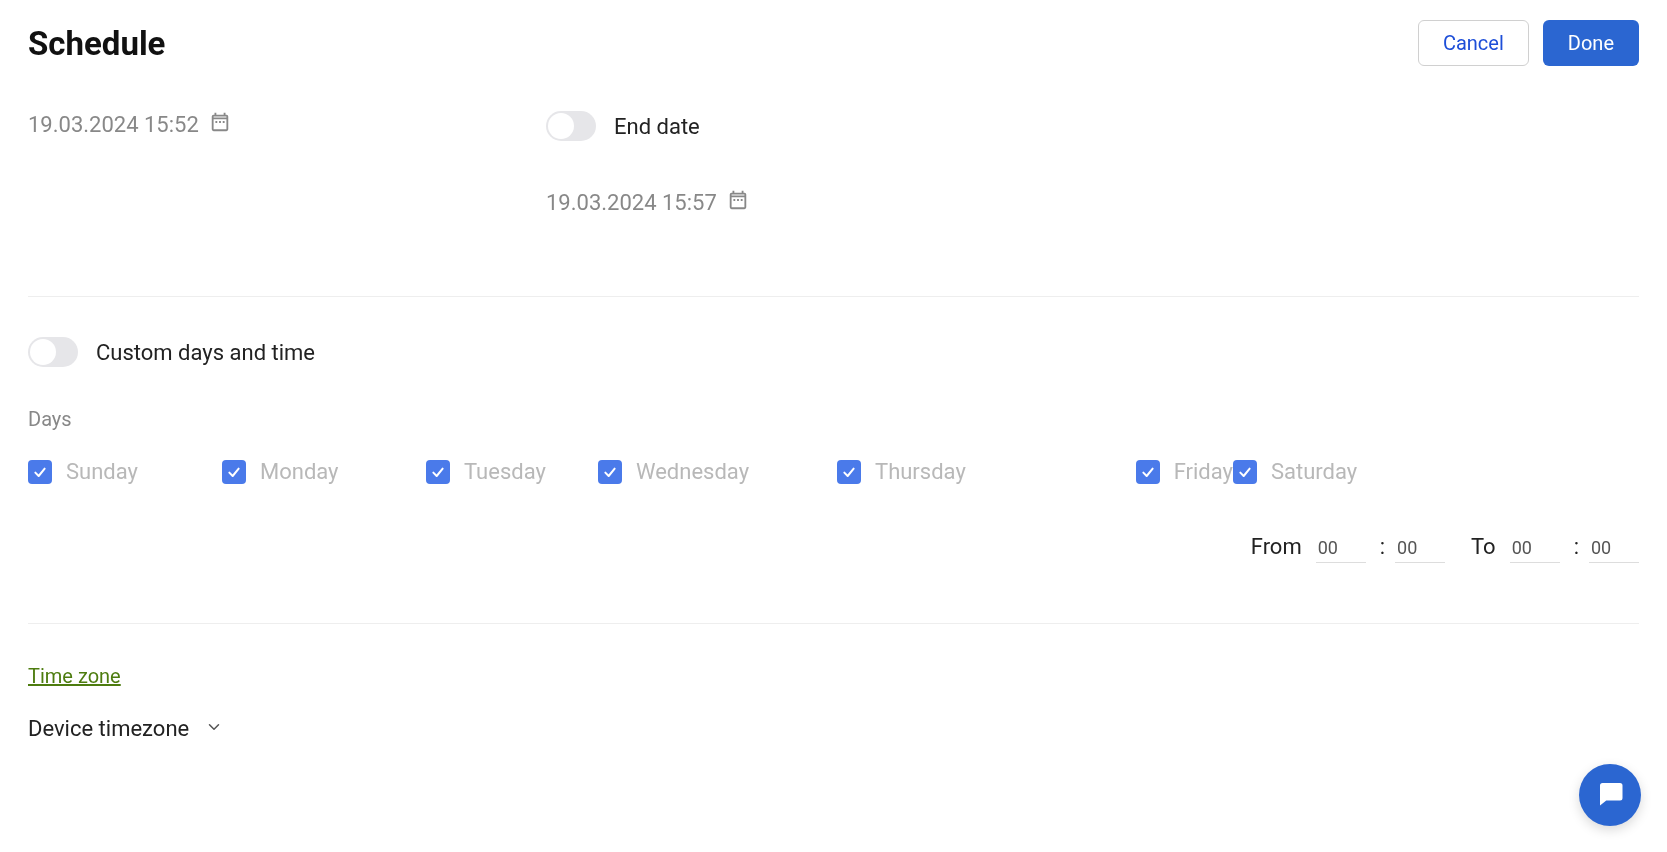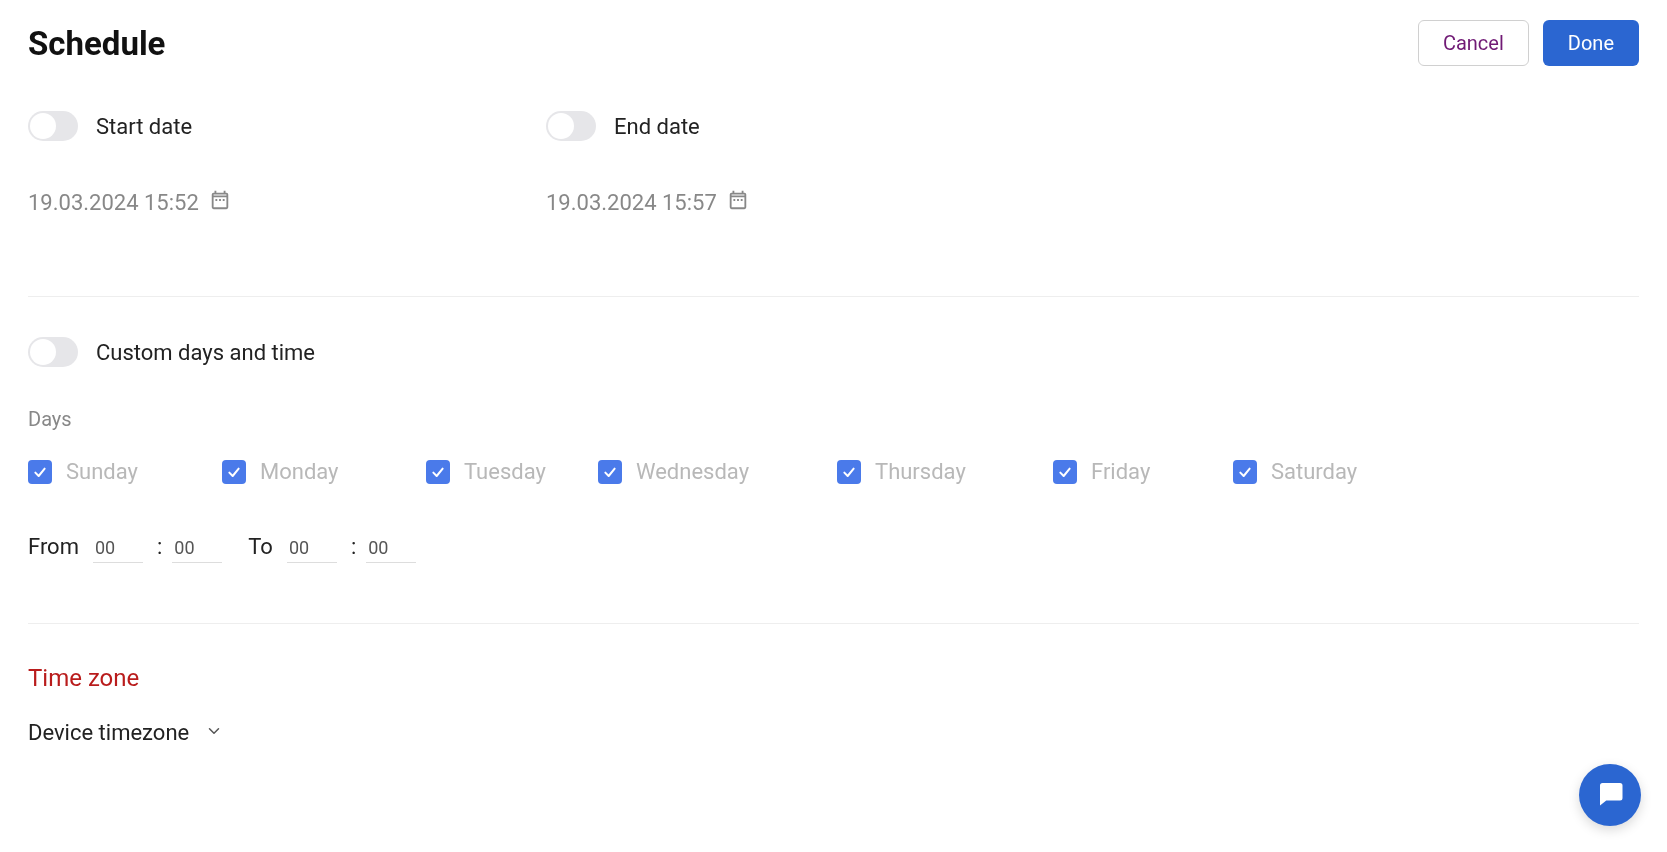--- a/index.html
+++ b/index.html
@@ -32,21 +32,21 @@
     .btn {
       font-size: 20px;
       padding: 10px 24px;
       border-radius: 6px;
       cursor: pointer;
       border: 1px solid transparent;
     }
     .btn-cancel {
       background: #fff;
       border: 1px solid #d0d0d0;
-      color: #701a75;
+      color: #1d4ed8;
     }
     .btn-done {
       background: #2b66d1;
       color: #fff;
     }
     .date-row {
       display: flex;
       gap: 0;
       margin-bottom: 80px;
     }
@@ -115,21 +115,21 @@
     .day-item {
       display: flex;
       align-items: center;
       gap: 14px;
     }
     .day-item.c0 { width: 194px; }
     .day-item.c1 { width: 204px; align-items: center; }
     .day-item.c2 { width: 172px; }
     .day-item.c3 { width: 239px; }
     .day-item.c4 { width: 216px; }
-    .day-item.c5 { width: 180px; }
+    .day-item.c5 { width: 180px; justify-content: flex-end; }
     .day-item.c6 { width: 180px; }
     .checkbox {
       width: 24px;
       height: 24px;
       background: #4a7aea;
       border-radius: 4px;
       display: flex;
       align-items: center;
       justify-content: center;
       flex-shrink: 0;
@@ -147,20 +147,21 @@
       font-size: 22px;
       color: #b8b8b8;
     }
     .time-row {
       display: flex;
       align-items: baseline;
       gap: 8px;
       font-size: 22px;
       color: #222;
       margin-bottom: 60px;
+      justify-content: flex-end;
     }
     .time-prefix {
       margin-right: 6px;
     }
     .time-to {
       margin-left: 18px;
       margin-right: 6px;
     }
     .time-input {
       font-size: 18px;
@@ -170,23 +171,24 @@
       text-align: left;
       padding: 2px 2px 4px 2px;
       color: #555;
       background: transparent;
     }
     .colon {
       color: #222;
       padding: 0 2px 0 6px;
     }
     .tz-label {
-      font-size: 24px;
-      color: #b91c1c;
+      font-size: 20px;
+      color: #4d7c0f;
       margin-bottom: 28px;
+      text-decoration: underline;
     }
     .tz-select {
       display: flex;
       align-items: center;
       gap: 16px;
       font-size: 22px;
       color: #222;
       cursor: pointer;
     }
     .chevron-down svg {
@@ -224,24 +226,20 @@
 <div class="header-row">
   <h1 class="page-title">Schedule</h1>
   <div class="header-buttons">
     <button class="btn btn-cancel">Cancel</button>
     <button class="btn btn-done">Done</button>
   </div>
 </div>
 
 <div class="date-row">
   <div class="date-col">
-    <div class="toggle-line">
-      <div class="toggle"></div>
-      <span class="toggle-label">Start date</span>
-    </div>
     <div class="date-value">
       <span>19.03.2024 15:52</span>
       <span class="calendar-icon">
         <svg viewBox="0 0 24 24">
             <path d="M19 4h-1V2h-2v2H8V2H6v2H5a2 2 0 0 0-2 2v14a2 2 0 0 0 2 2h14a2 2 0 0 0 2-2V6a2 2 0 0 0-2-2zm0 16H5V9h14v11zM5 7V6h14v1H5zm2 4h2v2H7v-2zm4 0h2v2h-2v-2zm4 0h2v2h-2v-2z"></path>
           </svg>
       </span>
     </div>
   </div>
   <div class="date-col">

